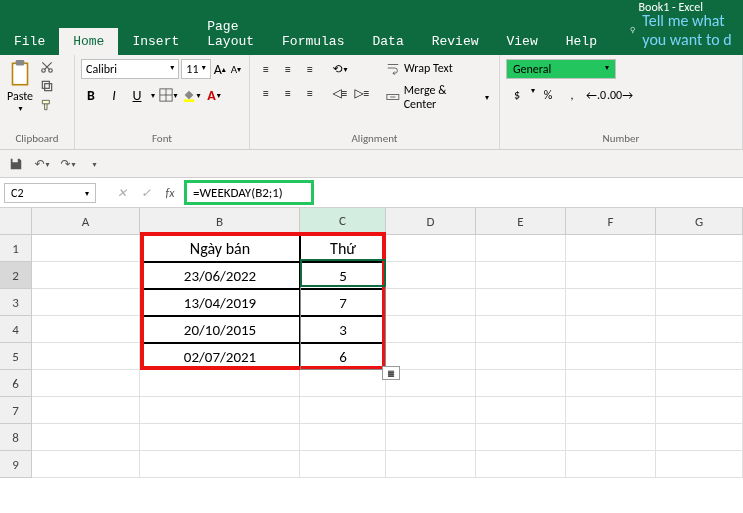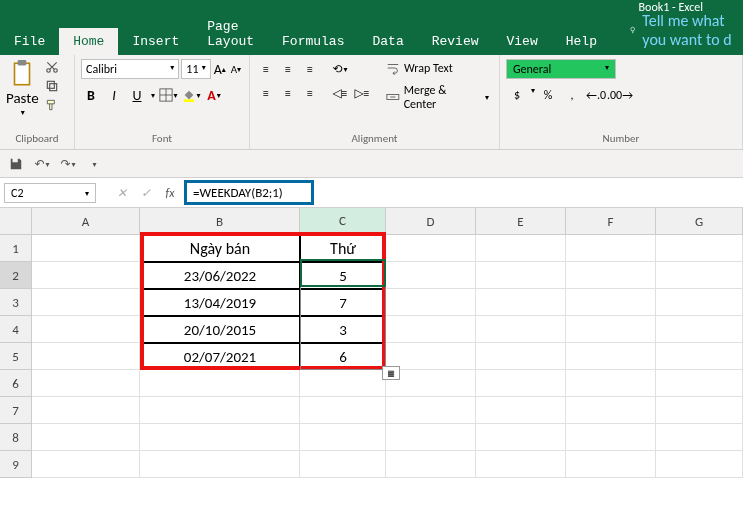--- a/index.html
+++ b/index.html
@@ -47,21 +47,21 @@
 .num-row2 { display: flex; gap: 2px; margin-top: 6px; }
 .num-btn { width: 22px; height: 20px; cursor: pointer; display: flex; align-items: center; justify-content: center; font-size: 12px; }
 
 .qat { background: #f3f2f1; height: 28px; display: flex; align-items: center; padding: 0 6px; gap: 6px; border-bottom: 1px solid #d0d0d0; }
 .qat-btn { width: 20px; height: 20px; cursor: pointer; display: flex; align-items: center; justify-content: center; color: #555; }
 
 .formula-bar { height: 30px; display: flex; align-items: center; border-bottom: 1px solid #d0d0d0; background: #fff; }
 .name-box { border: 1px solid #c0c0c0; width: 92px; margin: 0 4px; padding: 2px 6px; font-size: 12px; display: flex; justify-content: space-between; align-items: center; }
 .fb-btns { display: flex; gap: 0; margin-left: 10px; }
 .fb-btn { width: 24px; height: 22px; display: flex; align-items: center; justify-content: center; color: #aaa; cursor: pointer; font-style: italic; }
-.formula-input-wrap { border: 3px solid #0369a1; padding: 2px 6px; margin-left: 2px; font-size: 13px; flex: 0 0 130px; }
+.formula-input-wrap { border: 3px solid #22c55e; padding: 2px 6px; margin-left: 2px; font-size: 13px; flex: 0 0 130px; }
 
 .sheet { position: relative; }
 .grid { display: grid; grid-template-columns: 32px 108px 160px 86px 90px 90px 90px 87px; grid-auto-rows: 27px; }
 .corner { background: #f0f0f0; border-right: 1px solid #ccc; border-bottom: 1px solid #ccc; }
 .col-hdr { background: #f0f0f0; border-right: 1px solid #ccc; border-bottom: 1px solid #ccc; text-align: center; font-size: 13px; color: #444; display: flex; align-items: center; justify-content: center; cursor: pointer; }
 .row-hdr { background: #f0f0f0; border-right: 1px solid #ccc; border-bottom: 1px solid #ccc; text-align: center; font-size: 13px; color: #444; display: flex; align-items: center; justify-content: center; cursor: pointer; }
 .row-hdr.active { background: #d8d8d8; }
 .col-hdr.sel { background: #d3ede0; border-bottom: 2px solid #0d6b3f; }
 .cell { border-right: 1px solid #e0e0e0; border-bottom: 1px solid #e0e0e0; padding: 0 4px; display: flex; align-items: center; font-size: 15px; }
 .cell.center { justify-content: center; }
@@ -102,21 +102,21 @@
 </div>
 
 <div class="ribbon">
   <div class="ribbon-group clipboard-group">
     <div class="clipboard-main">
       <div class="paste-btn">
         <svg class="paste-icon" viewBox="0 0 24 28">
             <rect x="5" y="4" width="14" height="20" fill="#fff" stroke="#b8860b" stroke-width="1.5"></rect>
             <rect x="8" y="1" width="8" height="5" rx="1" fill="#888"></rect>
           </svg>
-        <span style="font-size:15px">Paste</span>
+        <span style="font-size:12px">Paste</span>
         <span class="dd-arrow">▾</span>
       </div>
       <div class="clip-side">
         <div class="clip-side-btn">
             <svg width="14" height="14" viewBox="0 0 24 24" stroke="#555" fill="none" stroke-width="2">
               <circle cx="6" cy="18" r="3"></circle>
               <circle cx="18" cy="18" r="3"></circle>
               <path d="M8 16L20 4M16 16L4 4"></path>
             </svg>
           </div>

